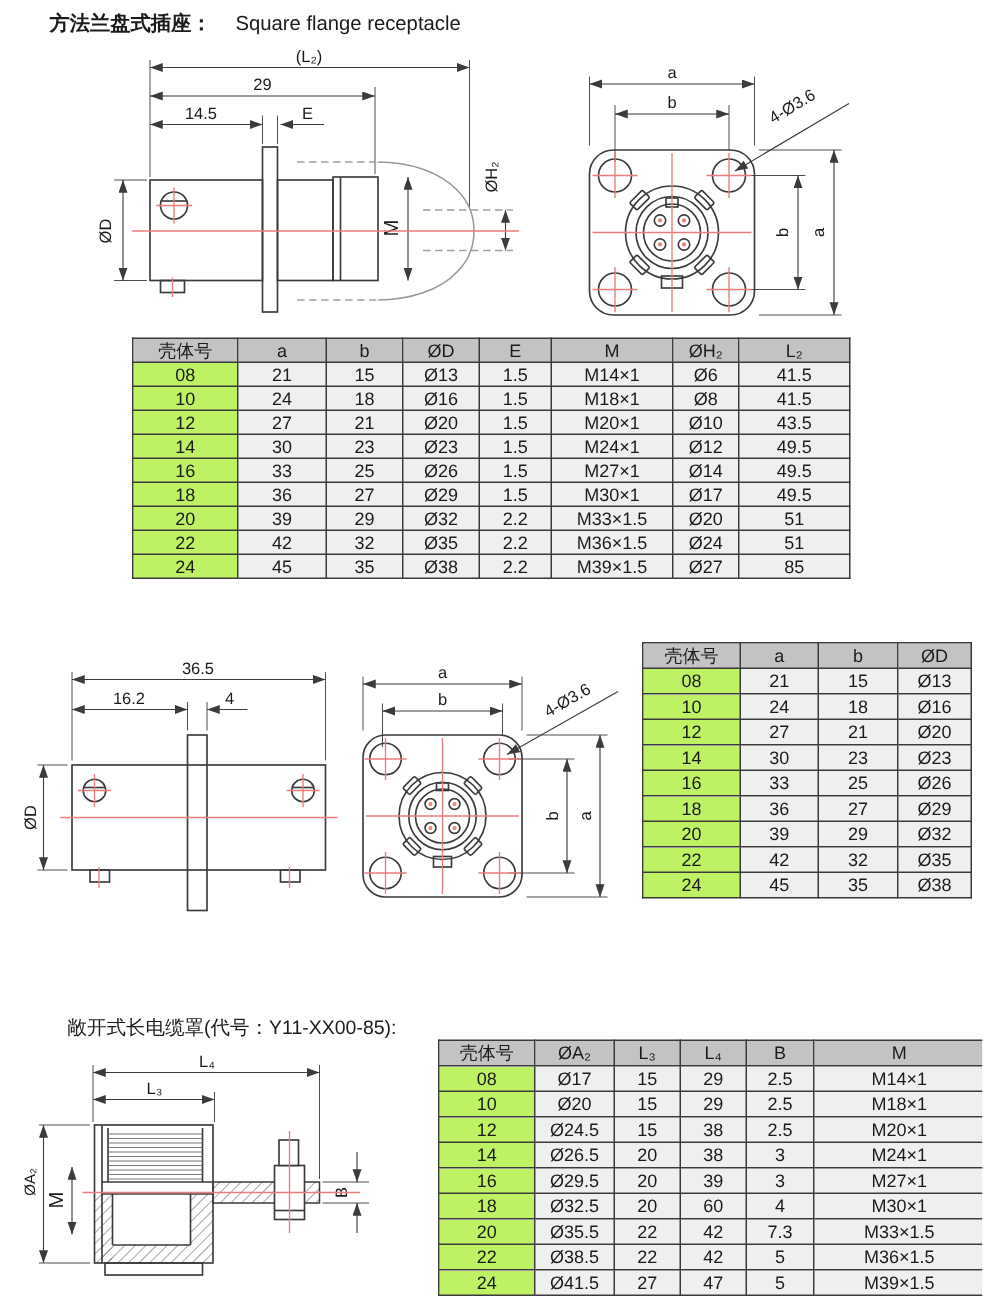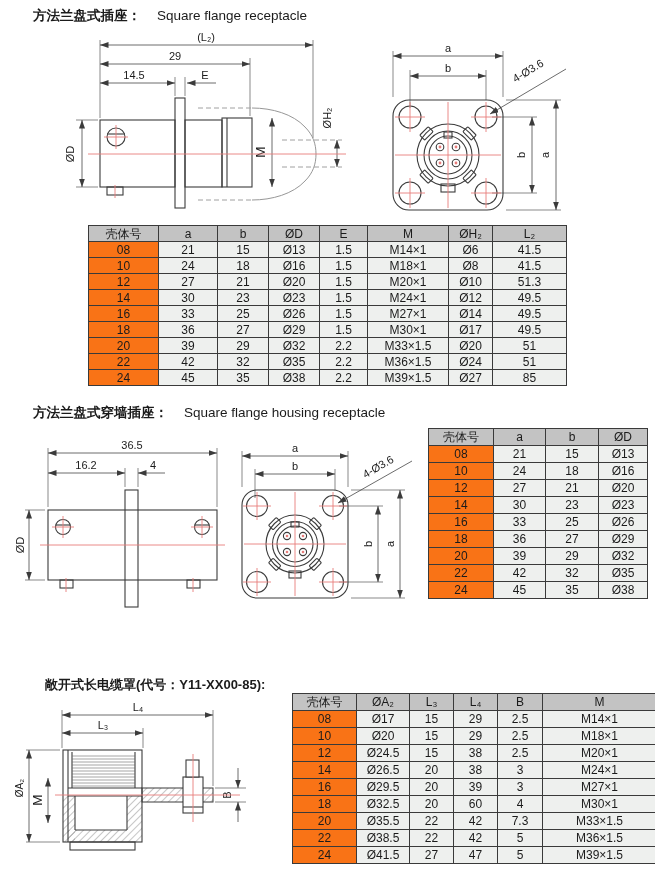--- a/index.html
+++ b/index.html
@@ -4,27 +4,27 @@
 <style>
   html,body{margin:0;padding:0;background:#ffffff;}
   .page{position:relative;width:655px;height:870px;background:#ffffff;overflow:hidden;
         font-family:"Liberation Sans","DejaVu Sans",sans-serif;color:#1b1b1b;}
   .abs{position:absolute;text-align:right;}
   .title{white-space:nowrap;font-size:13.5px;}
   .title .zh{font-weight:bold;margin-right:16px;}
   .title3{white-space:nowrap;font-size:17.5px;}
   .title3 .zh{font-weight:bold;margin-right:12px;}
   .note{font-size:12.5px;font-weight:bold;white-space:nowrap;}
-  .subtitle{font-size:13px;font-weight:bold;white-space:nowrap;}
+  .subtitle{font-size:13px;font-weight:normal;white-space:nowrap;}
   table.tbl{position:absolute;border-collapse:collapse;table-layout:fixed;
             font-size:12px;text-align:center;box-sizing:border-box;}
   .tbl th,.tbl td{border:1px solid #3a3a3a;padding:0;font-weight:normal;
             white-space:nowrap;overflow:hidden;line-height:1;}
   .tbl thead th{background:#c3c3c3;}
-  .tbl tbody th{background:#f97316;}
+  .tbl tbody th{background:#bef264;}
   .tbl tbody td{background:#eef0ee;}
   .tbl1{left:88px;top:225px;width:470px;}
   .tbl1 tr{height:16px;}
   .tbl1 thead th:nth-child(1){width:69px}.tbl1 thead th:nth-child(2){width:58px}
   .tbl1 thead th:nth-child(3){width:50px}.tbl1 thead th:nth-child(4){width:50px}
   .tbl1 thead th:nth-child(5){width:47px}.tbl1 thead th:nth-child(6){width:80px}
   .tbl1 thead th:nth-child(7){width:43px}.tbl1 thead th:nth-child(8){width:73px}
   .tbl2{left:428px;top:428px;width:215px;}
   .tbl2 tr{height:17px;}
   .tbl2 thead th:nth-child(1){width:64px}.tbl2 thead th:nth-child(2){width:51px}
@@ -216,21 +216,21 @@
           <td>41.5</td>
         </tr>
         <tr>
           <th>12</th>
           <td>27</td>
           <td>21</td>
           <td>Ø20</td>
           <td>1.5</td>
           <td>M20×1</td>
           <td>Ø10</td>
-          <td>51.3</td>
+          <td>43.5</td>
         </tr>
         <tr>
           <th>14</th>
           <td>30</td>
           <td>23</td>
           <td>Ø23</td>
           <td>1.5</td>
           <td>M24×1</td>
           <td>Ø12</td>
           <td>49.5</td>
@@ -281,23 +281,20 @@
           <td>35</td>
           <td>Ø38</td>
           <td>2.2</td>
           <td>M39×1.5</td>
           <td>Ø27</td>
           <td>85</td>
         </tr>
       </tbody>
     </table>
 
-  <div class="abs title" style="left:33px;top:404px">
-    <span class="zh">方法兰盘式穿墙插座：</span><span class="en">Square flange housing receptacle</span>
-  </div>
 
   <svg style="left:15px;top:437px" width="215" height="175" viewBox="0 0 215 175">
     <defs>
       <marker id="a3" markerUnits="userSpaceOnUse" markerWidth="9" markerHeight="7" refX="8.5" refY="3" orient="auto-start-reverse">
         <path d="M0,0 L8.5,3 L0,6 z" fill="#3b3b3b"></path>
       </marker>
     </defs>
     <g>
       <line class="ext" x1="33" y1="11" x2="33" y2="70"></line>
       <line class="ext" x1="202" y1="11" x2="202" y2="70"></line>

